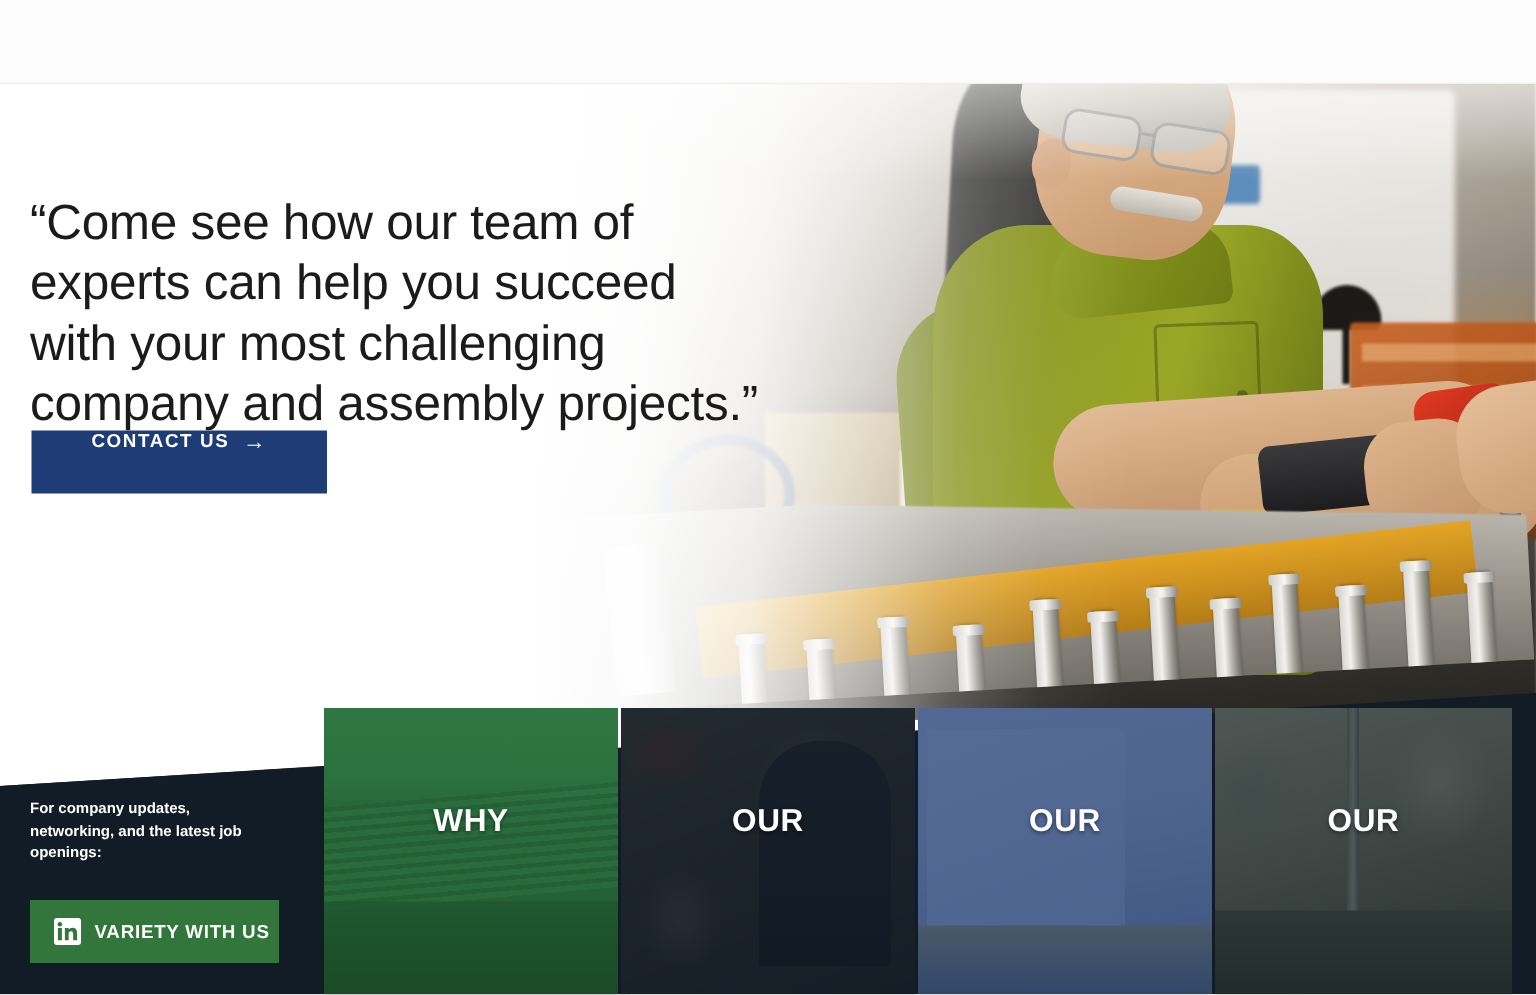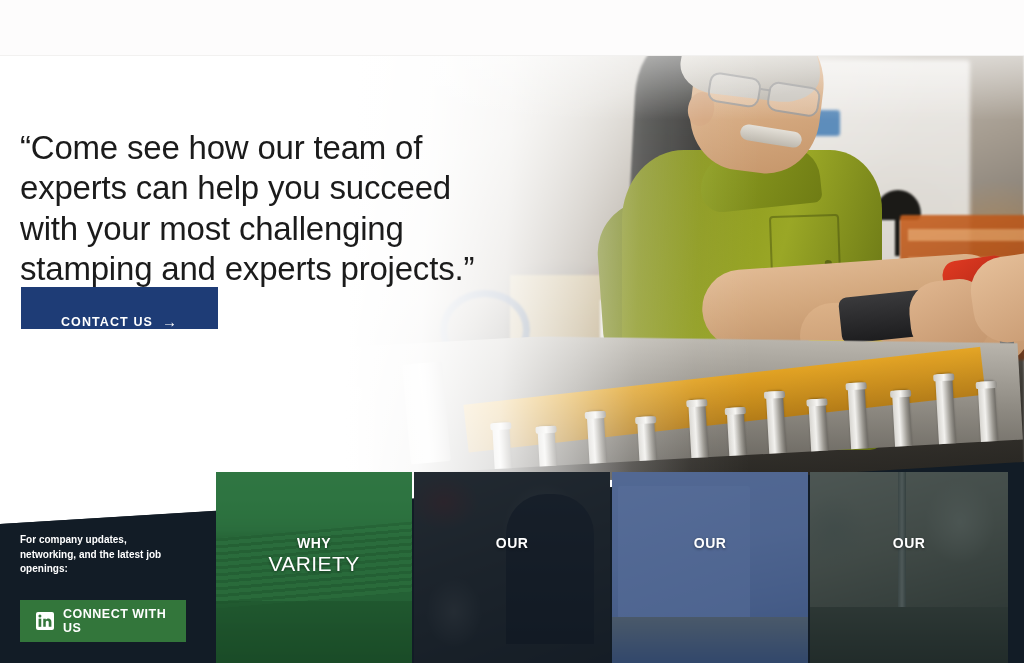--- a/index.html
+++ b/index.html
@@ -276,21 +276,21 @@
     position:absolute; left:20px; top:128px; width:520px;
     font-size:33px; line-height:1.22; color:#1b1b1b;
     font-weight:400; letter-spacing:-.2px;
     z-index:20; white-space:pre-line;
   }
   .cta {
     position:absolute; left:21px; top:287px;
     width:197px; height:42px;
     background:#1e3c76;
     color:#ffffff;
-    display:flex; align-items:flex-end; justify-content:center;
+    display:flex; align-items:flex-start; justify-content:center;
     gap:9px;
     font-size:12.5px; font-weight:bold; letter-spacing:1.1px;
     cursor:pointer; z-index:21;
   }
   .cta .arrow { font-size:15px; line-height:1; }
 
   
   .navy {
     position:absolute; left:0; top:440px; width:1024px; height:223px;
     background:#121c26;
@@ -332,21 +332,21 @@
     position:absolute; top:472px; height:191px; overflow:hidden;
     pointer-events:auto; cursor:pointer;
   }
   .tile .tile-bg { position:absolute; inset:0; }
   .tile .tile-tint { position:absolute; inset:0; }
   .tile .tile-label {
     position:absolute; left:0; right:0; top:64px;
     text-align:center; color:#ffffff; line-height:1.12;
     text-shadow:0 1px 3px rgba(0,0,0,.45);
   }
-  .tile .l1 { font-size:14px; font-weight:bold; letter-spacing:.4px; }
+  .tile .l1 { font-size:21px; font-weight:bold; letter-spacing:.4px; }
   .tile .l2 { font-size:21px; font-weight:400; letter-spacing:.4px; }
 
   
   #tile1 { left:216px; width:196px; }
   #tile1 .tile-bg {
     background:
       linear-gradient(180deg,#d9dde0 0%, #c6ccd0 22%, #b4bcc0 30%, #9aa3a6 34%, #8b9498 60%, #6f7a7d 100%);
   }
   #tile1 .tile-bg::before{
     content:""; position:absolute; left:-10px; top:58px; width:215px; height:70px;
@@ -474,21 +474,21 @@
       </div>
 
       <div class="photo-fade"></div>
       <div class="photo-fade-top"></div>
     </div>
   </div>
 
   <div class="headline">“Come see how our team of
 experts can help you succeed
 with your most challenging
-stamping and experts projects.”</div>
+company and assembly projects.”</div>
 
   <div class="cta">
     <span>CONTACT US</span>
     <span class="arrow">→</span>
   </div>
 
   <div class="navy"></div>
   <div class="navy-left"></div>
 
   <div class="info-text">For company updates,
@@ -496,32 +496,31 @@
 openings:</div>
 
   <div class="linkedin-btn">
     <span class="li-icon">
       <svg width="14" height="14" viewBox="0 0 24 24" aria-hidden="true">
         <rect x="1" y="8" width="4.6" height="14" fill="#33763b"></rect>
         <circle cx="3.3" cy="3.6" r="2.6" fill="#33763b"></circle>
         <path d="M9 8h4.4v2.1c.8-1.4 2.3-2.4 4.3-2.4 3.3 0 5.3 2.1 5.3 6V22h-4.6v-7.3c0-1.9-.7-3.1-2.4-3.1-1.4 0-2.2 1-2.6 1.9-.1.3-.1.8-.1 1.3V22H9z" fill="#33763b"></path>
       </svg>
     </span>
-    <span>CONNECT WITH US</span>
+    <span>VARIETY WITH US</span>
   </div>
 
   <div class="tiles">
 
     <div class="tile" id="tile1">
       <div class="tile-bg"></div>
       <div class="tile-tint"></div>
       <div class="tile-tint2"></div>
       <div class="tile-label">
         <div class="l1">WHY</div>
-        <div class="l2">VARIETY</div>
       </div>
     </div>
 
     <div class="tile" id="tile2">
       <div class="tile-bg"></div>
       <div class="tile-tint"></div>
       <div class="tile-label">
         <div class="l1">OUR</div>
       </div>
     </div>

